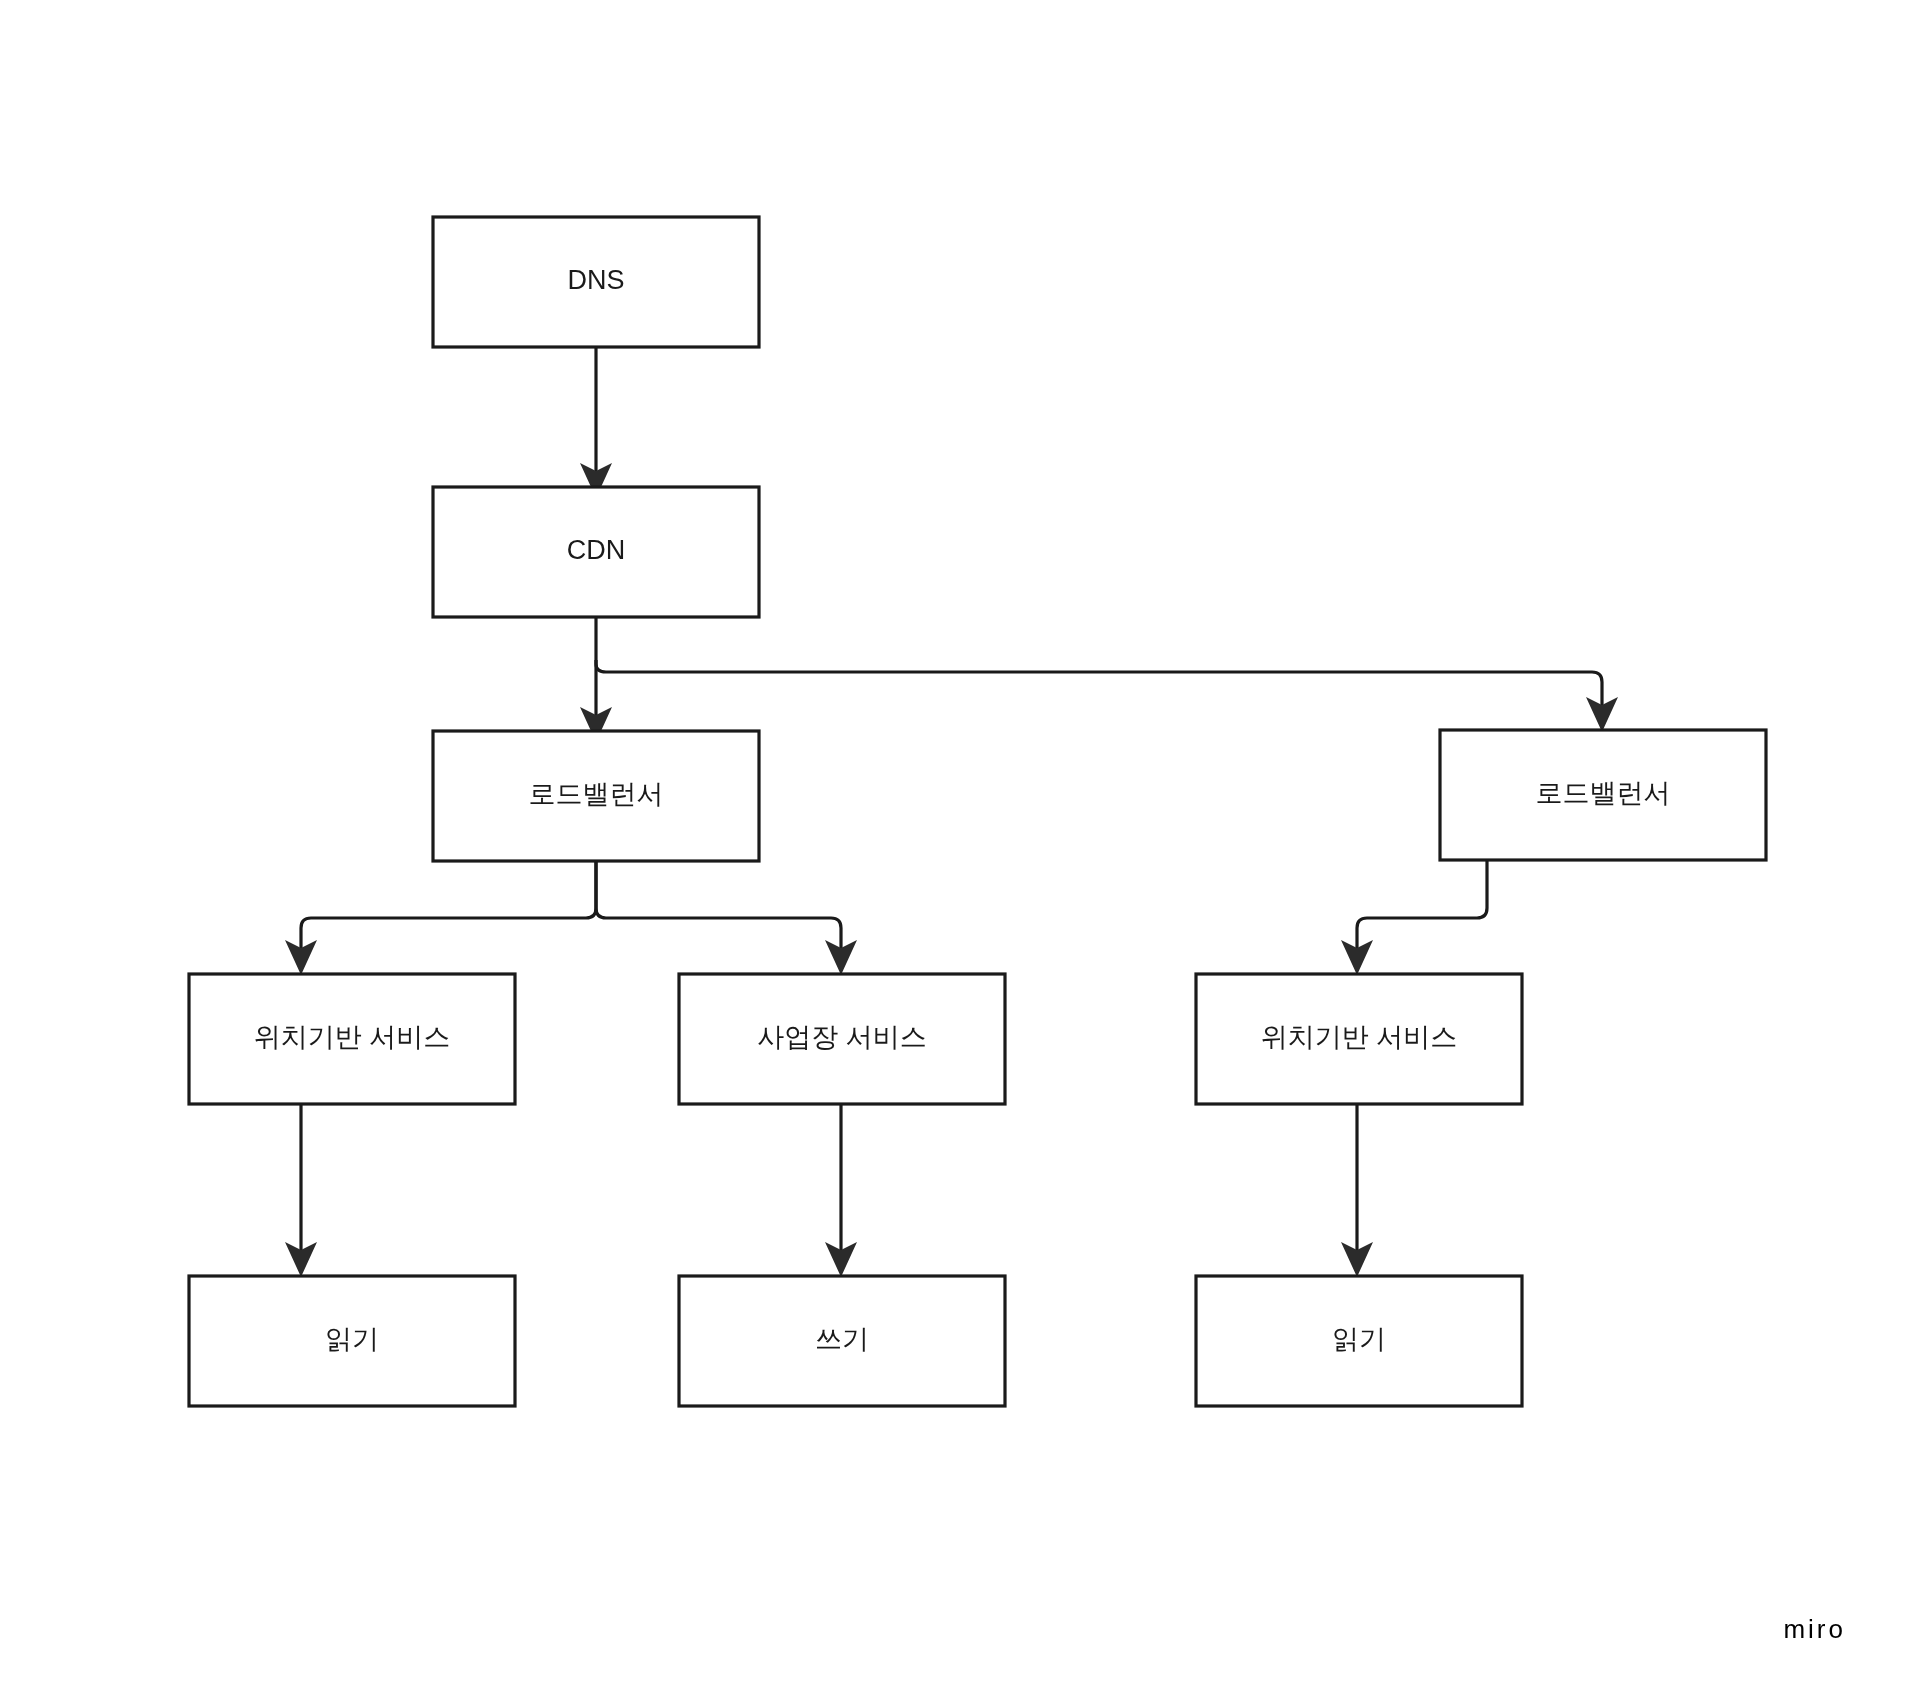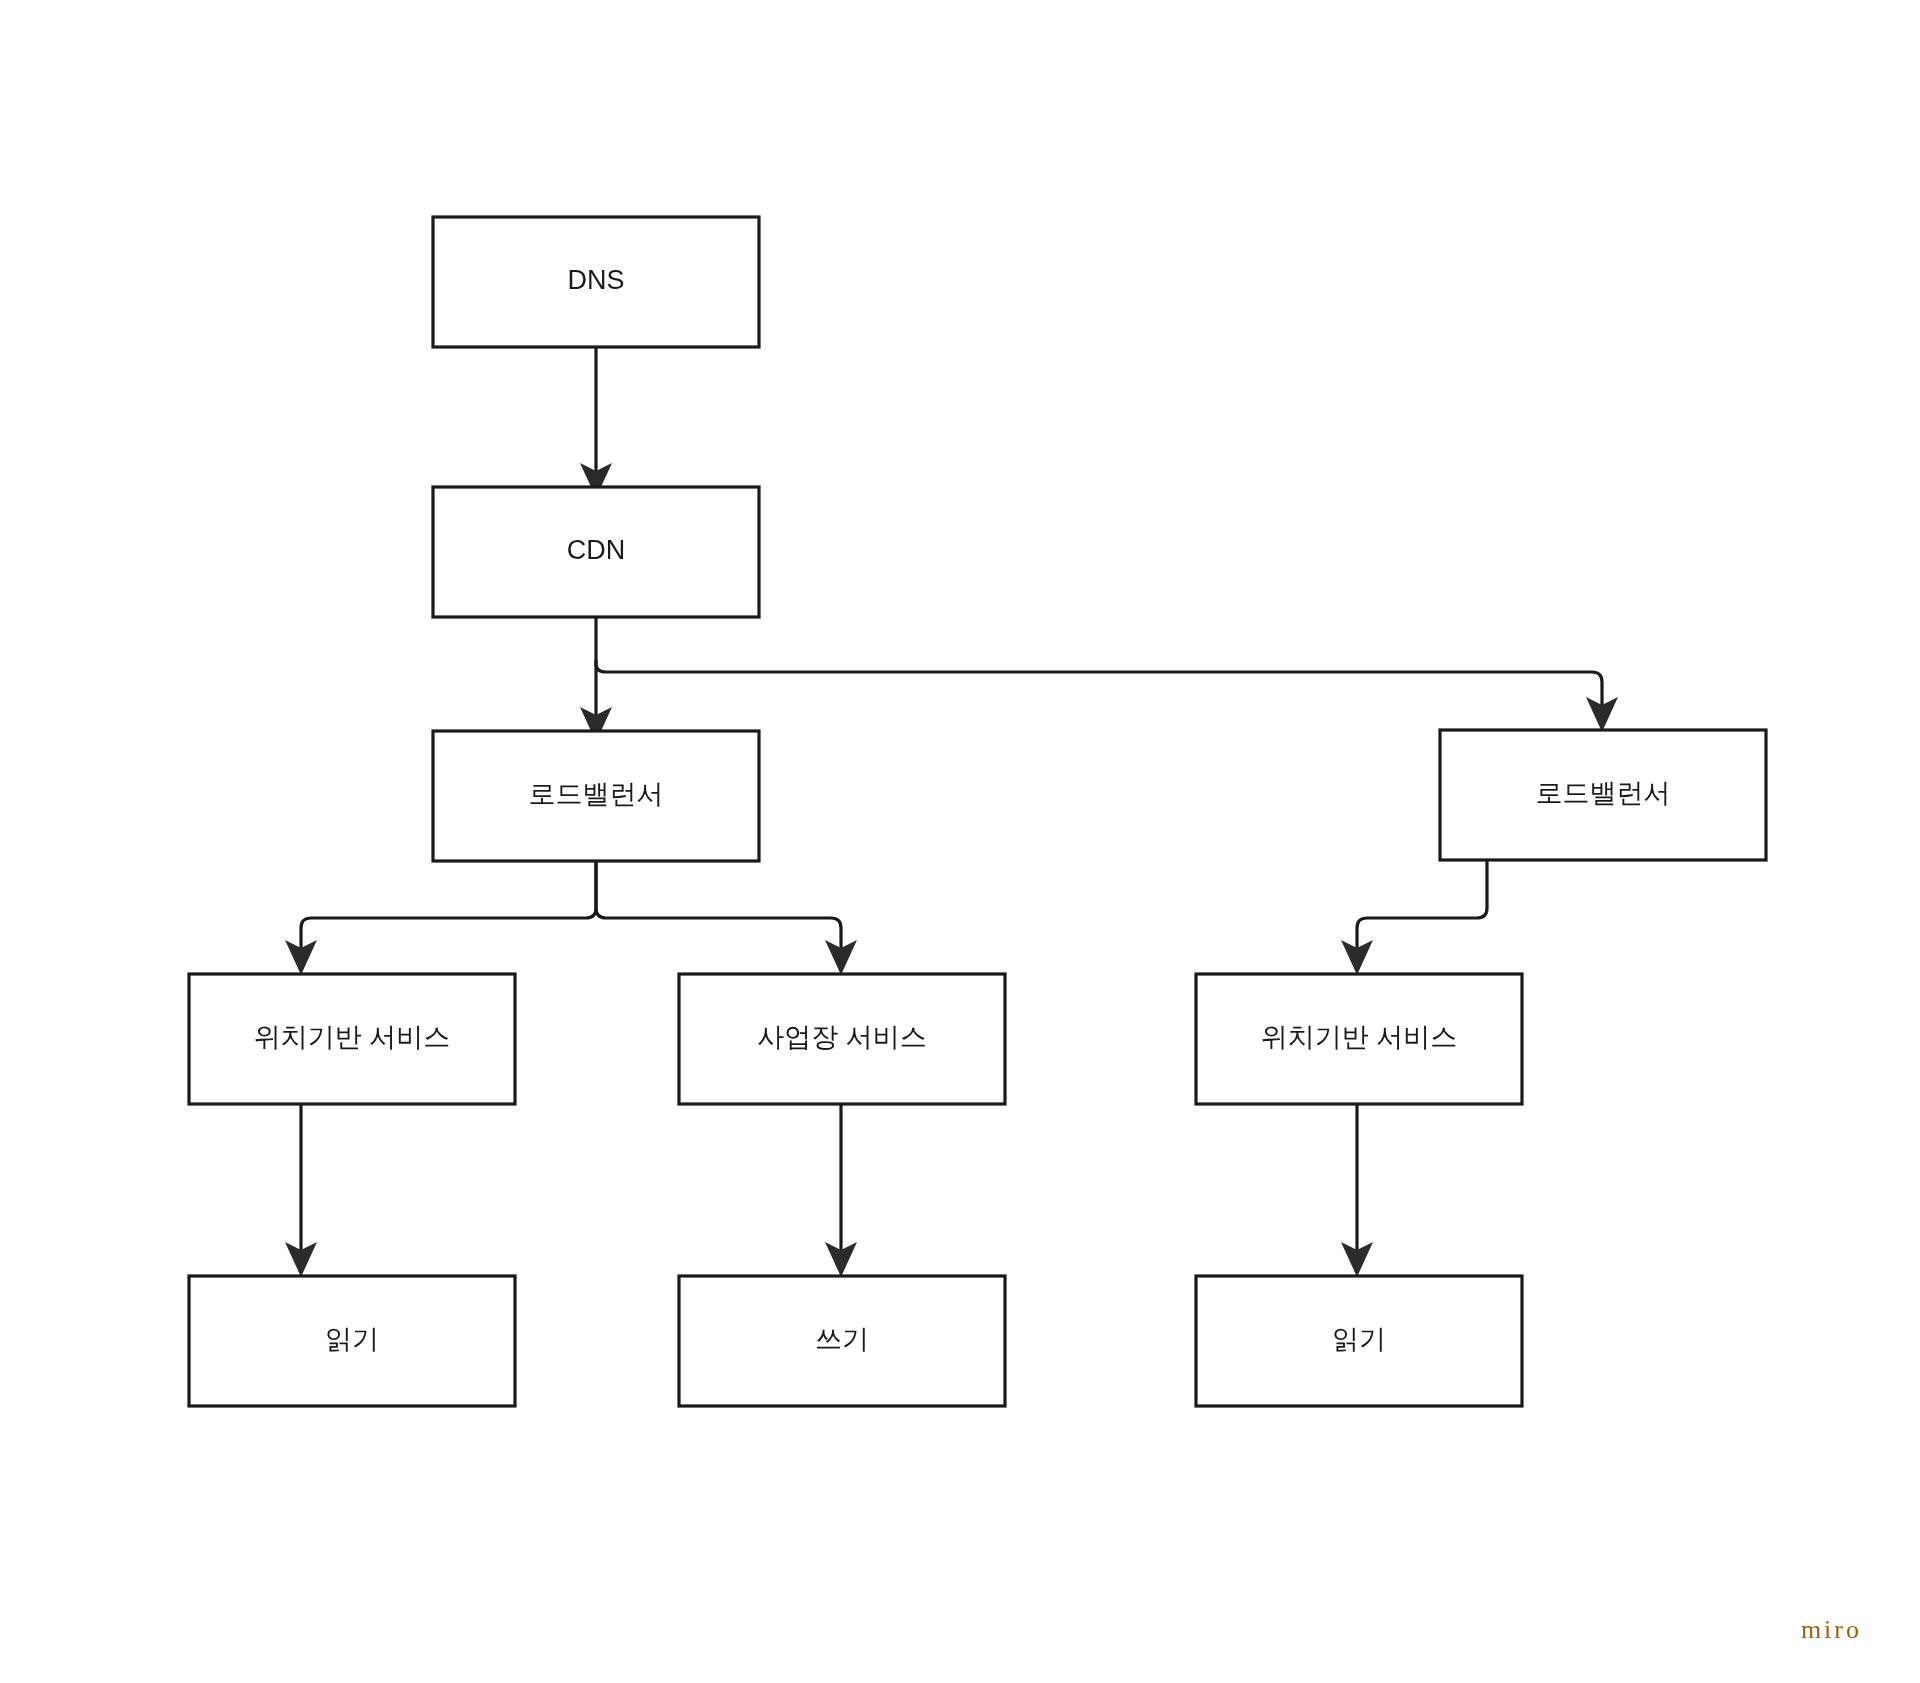--- a/index.html
+++ b/index.html
@@ -39,26 +39,26 @@
     stroke-width: 3.2;
     stroke-linecap: butt;
     stroke-linejoin: round;
   }
   .arrowhead {
     fill: #2b2b2b;
     stroke: none;
   }
   .watermark {
     position: absolute;
-    right: 58px;
+    right: 74px;
     bottom: 38px;
-    font-family: Liberation Serif, serif;
+    font-family: Liberation Sans, sans-serif;
     font-size: 26px;
     letter-spacing: 3px;
-    color: #a16207;
+    color: #000000;
     user-select: none;
   }
 </style>
 </head>
 <body>
 
 <svg id="canvas" viewBox="0 0 1920 1683" xmlns="http://www.w3.org/2000/svg">
 
   <g>
 

